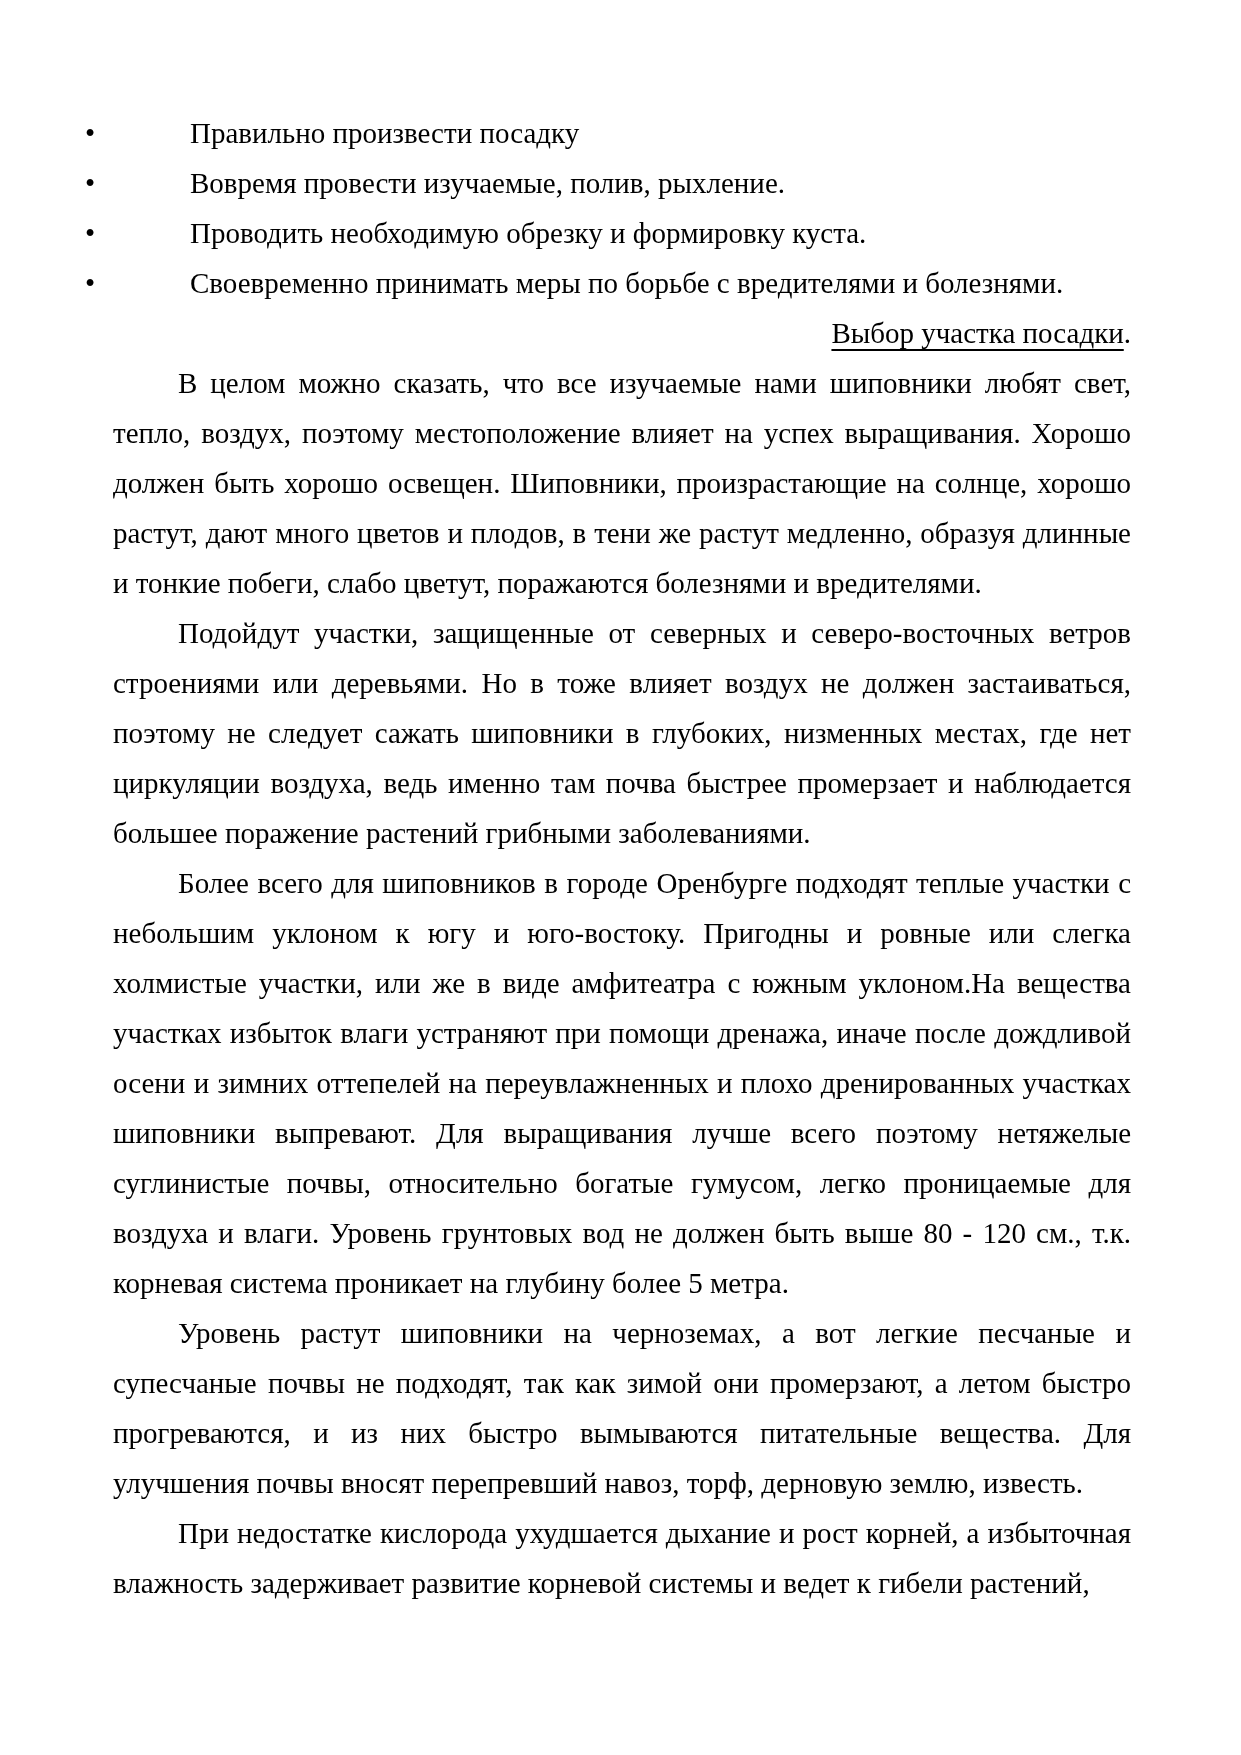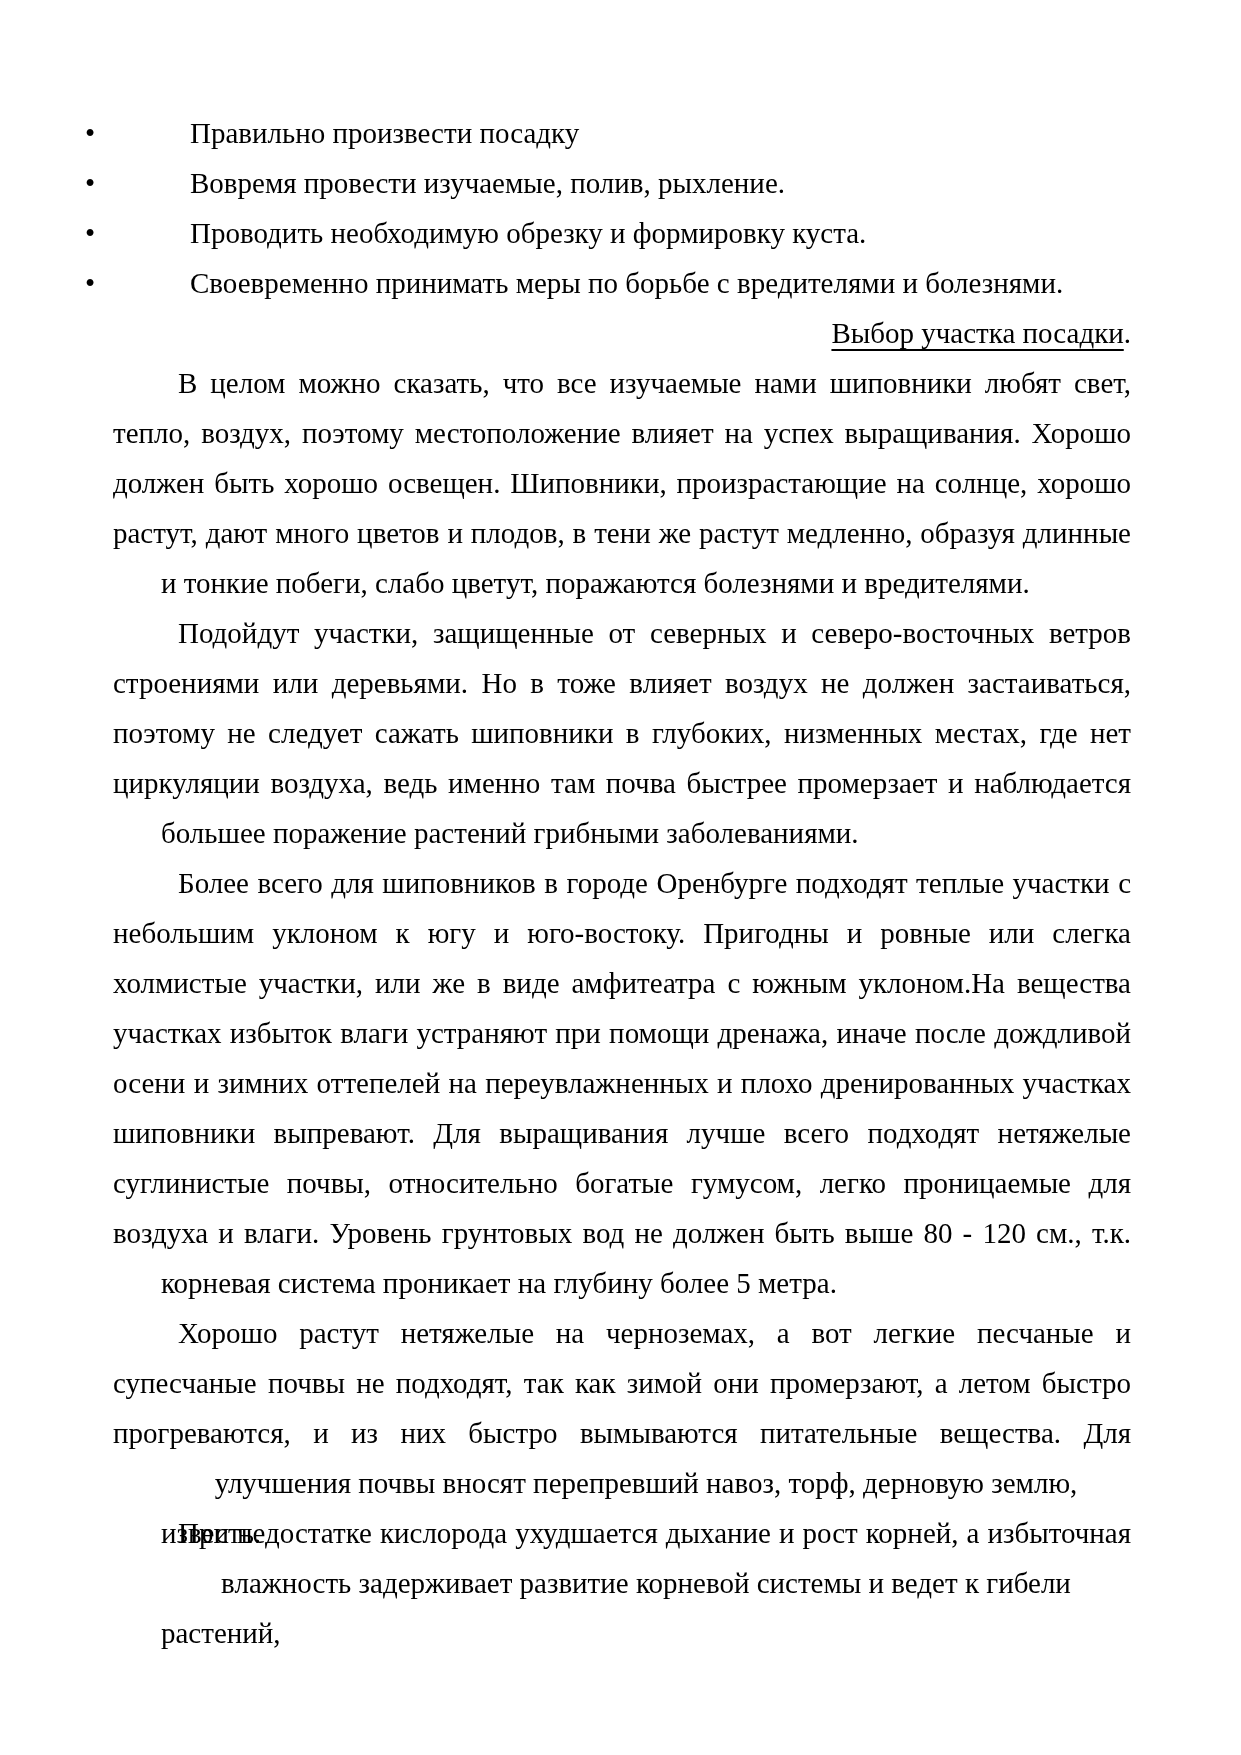--- a/index.html
+++ b/index.html
@@ -54,23 +54,22 @@
     height: 50px;
     line-height: 50px;
     text-align: justify;
     text-align-last: justify;
     overflow: visible;
   }
   .text-line.first {
     text-indent: 65px;
   }
   .text-line.last {
-    text-align: center;
+    text-align: right;
     text-align-last: left;
-    margin-left: 48px;
   }
 </style>
 </head>
 <body>
 
 <div id="page">
   <div id="content">
 
     <div class="row bullet-row">
       <span class="marker">•</span>
@@ -106,27 +105,27 @@
         <div class="text-line">поэтому не следует сажать шиповники в глубоких, низменных местах, где нет</div>
         <div class="text-line">циркуляции воздуха, ведь именно там почва быстрее промерзает и наблюдается</div>
         <div class="text-line last">большее поражение растений грибными заболеваниями.</div>
       </div>
     <div class="paragraph">
         <div class="text-line first">Более всего для шиповников в городе Оренбурге подходят теплые участки с</div>
         <div class="text-line">небольшим уклоном к югу и юго-востоку. Пригодны и ровные или  слегка</div>
         <div class="text-line">холмистые участки, или же в виде амфитеатра с южным уклоном.На вещества</div>
         <div class="text-line">участках  избыток влаги устраняют при помощи дренажа, иначе после дождливой</div>
         <div class="text-line">осени и зимних оттепелей на переувлажненных и плохо дренированных участках</div>
-        <div class="text-line">шиповники выпревают. Для выращивания  лучше всего подходят нетяжелые</div>
+        <div class="text-line">шиповники выпревают. Для выращивания  лучше всего поэтому нетяжелые</div>
         <div class="text-line">суглинистые почвы, относительно богатые  гумусом, легко проницаемые для</div>
         <div class="text-line">воздуха   и влаги. Уровень  грунтовых вод не должен быть выше 80 - 120 см., т.к.</div>
         <div class="text-line last">корневая система проникает на глубину более 5 метра.</div>
       </div>
     <div class="paragraph">
-        <div class="text-line first">Хорошо растут нетяжелые на черноземах, а вот легкие песчаные и</div>
+        <div class="text-line first">Уровень растут шиповники на черноземах, а вот легкие песчаные и</div>
         <div class="text-line">супесчаные почвы не подходят, так как зимой они промерзают, а летом быстро</div>
         <div class="text-line">прогреваются, и из них быстро вымываются питательные вещества. Для</div>
         <div class="text-line last">улучшения почвы вносят перепревший навоз, торф, дерновую землю, известь.</div>
       </div>
     <div class="paragraph">
         <div class="text-line first">При недостатке кислорода ухудшается дыхание и рост корней, а избыточная</div>
         <div class="text-line last">влажность задерживает развитие корневой системы и ведет к гибели растений,</div>
       </div>
 
   </div>

